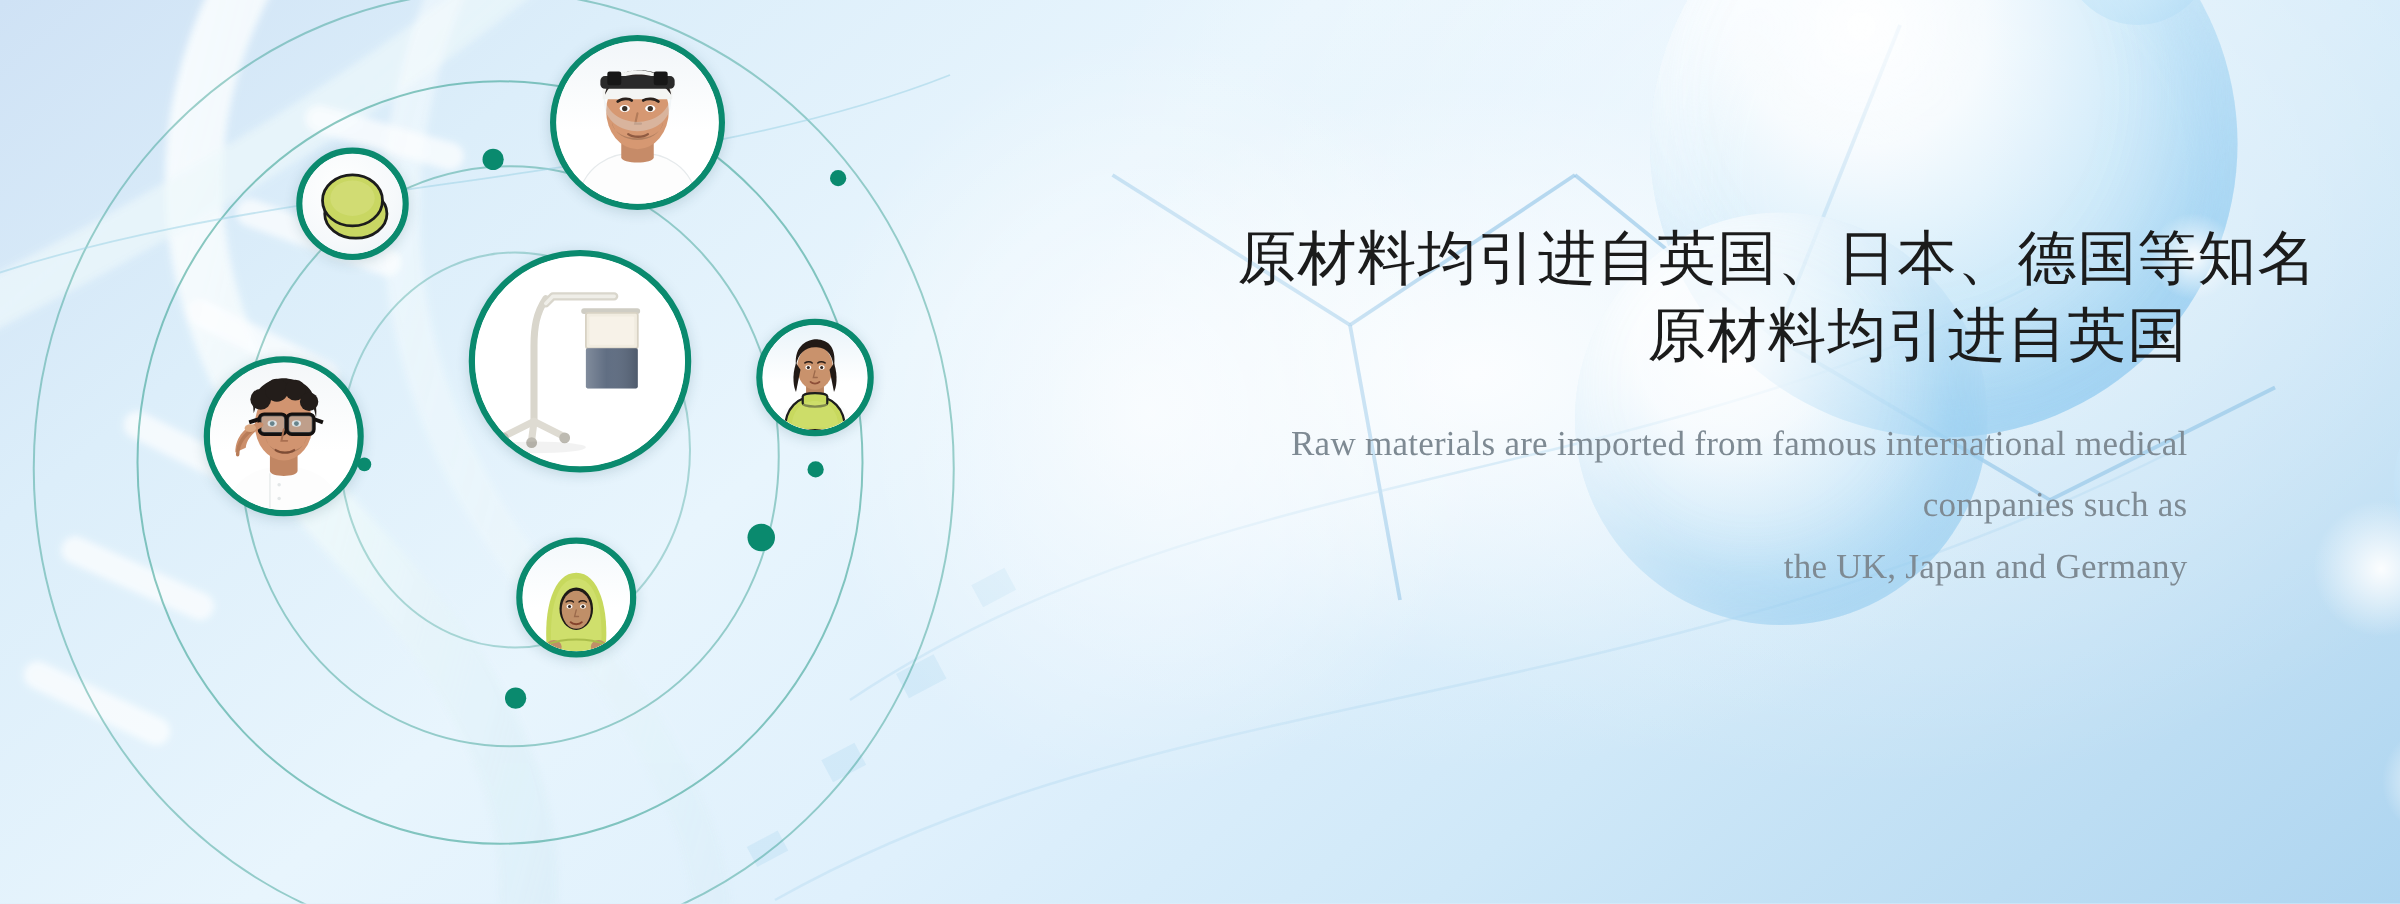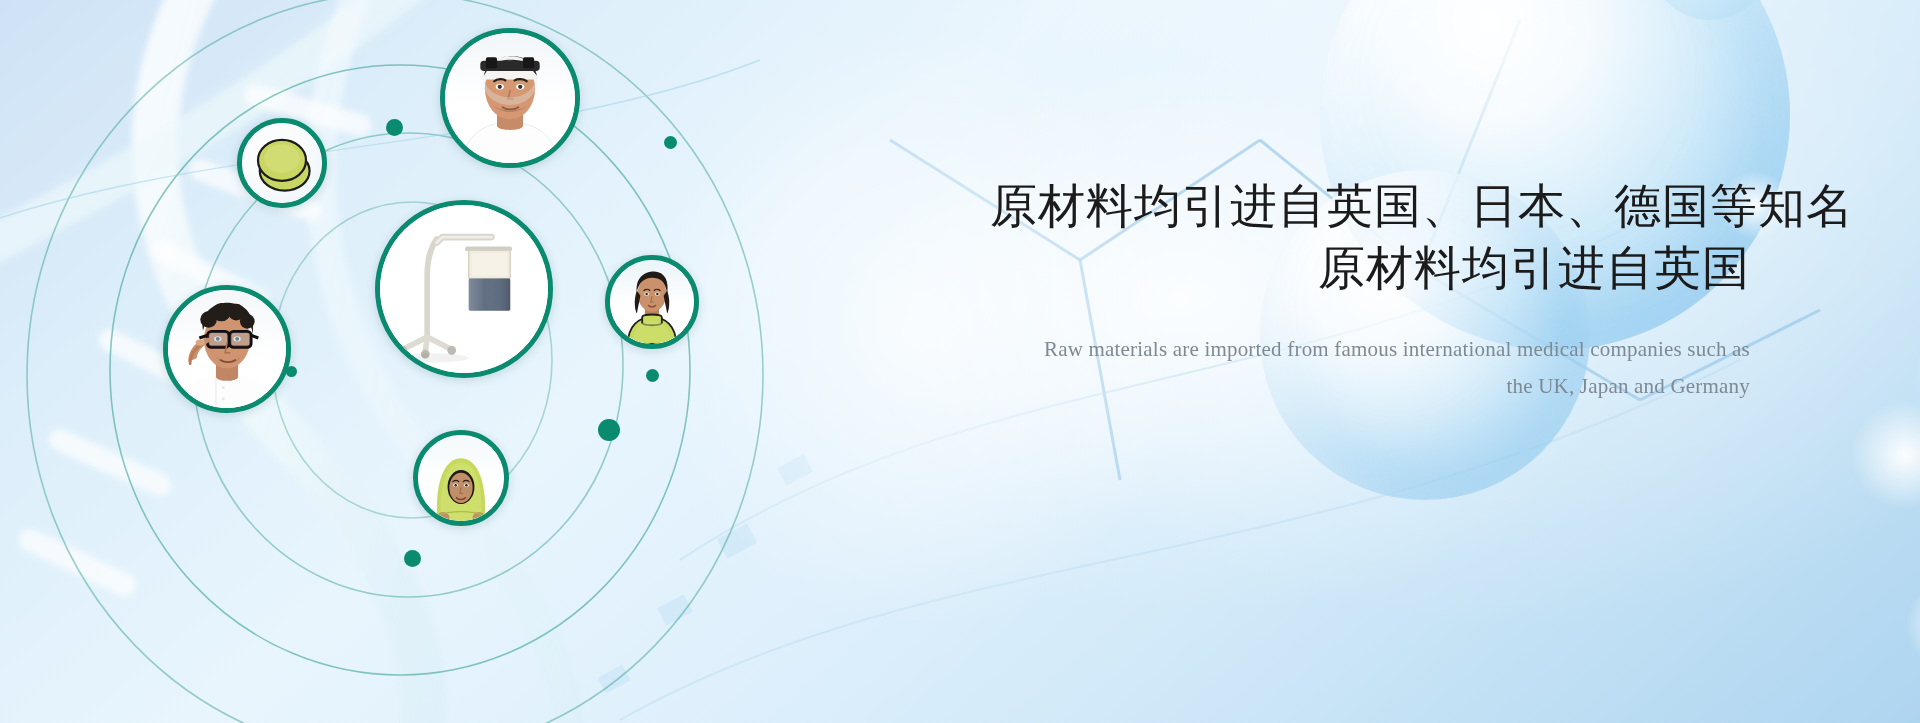--- a/index.html
+++ b/index.html
@@ -83,21 +83,21 @@
   }
   .headline {
     font-family:"Liberation Sans", sans-serif;
     font-size:47px; line-height:1.32; letter-spacing:1px;
     color:#1b1b1b; font-weight:400; white-space:nowrap;
   }
   .headline .l2 { display:block; }
   .subtitle {
     margin-top:32px;
     font-family:"Liberation Serif", serif;
-    font-size:21px; line-height:1.75; letter-spacing:.2px;
+    font-size:28px; line-height:1.75; letter-spacing:.2px;
     color:#7e8a93;
   }
   .subtitle .s2 { display:block; }
 </style>
 </head>
 <body>
 
 <div id="banner">
 
   <div class="bg-layer">

